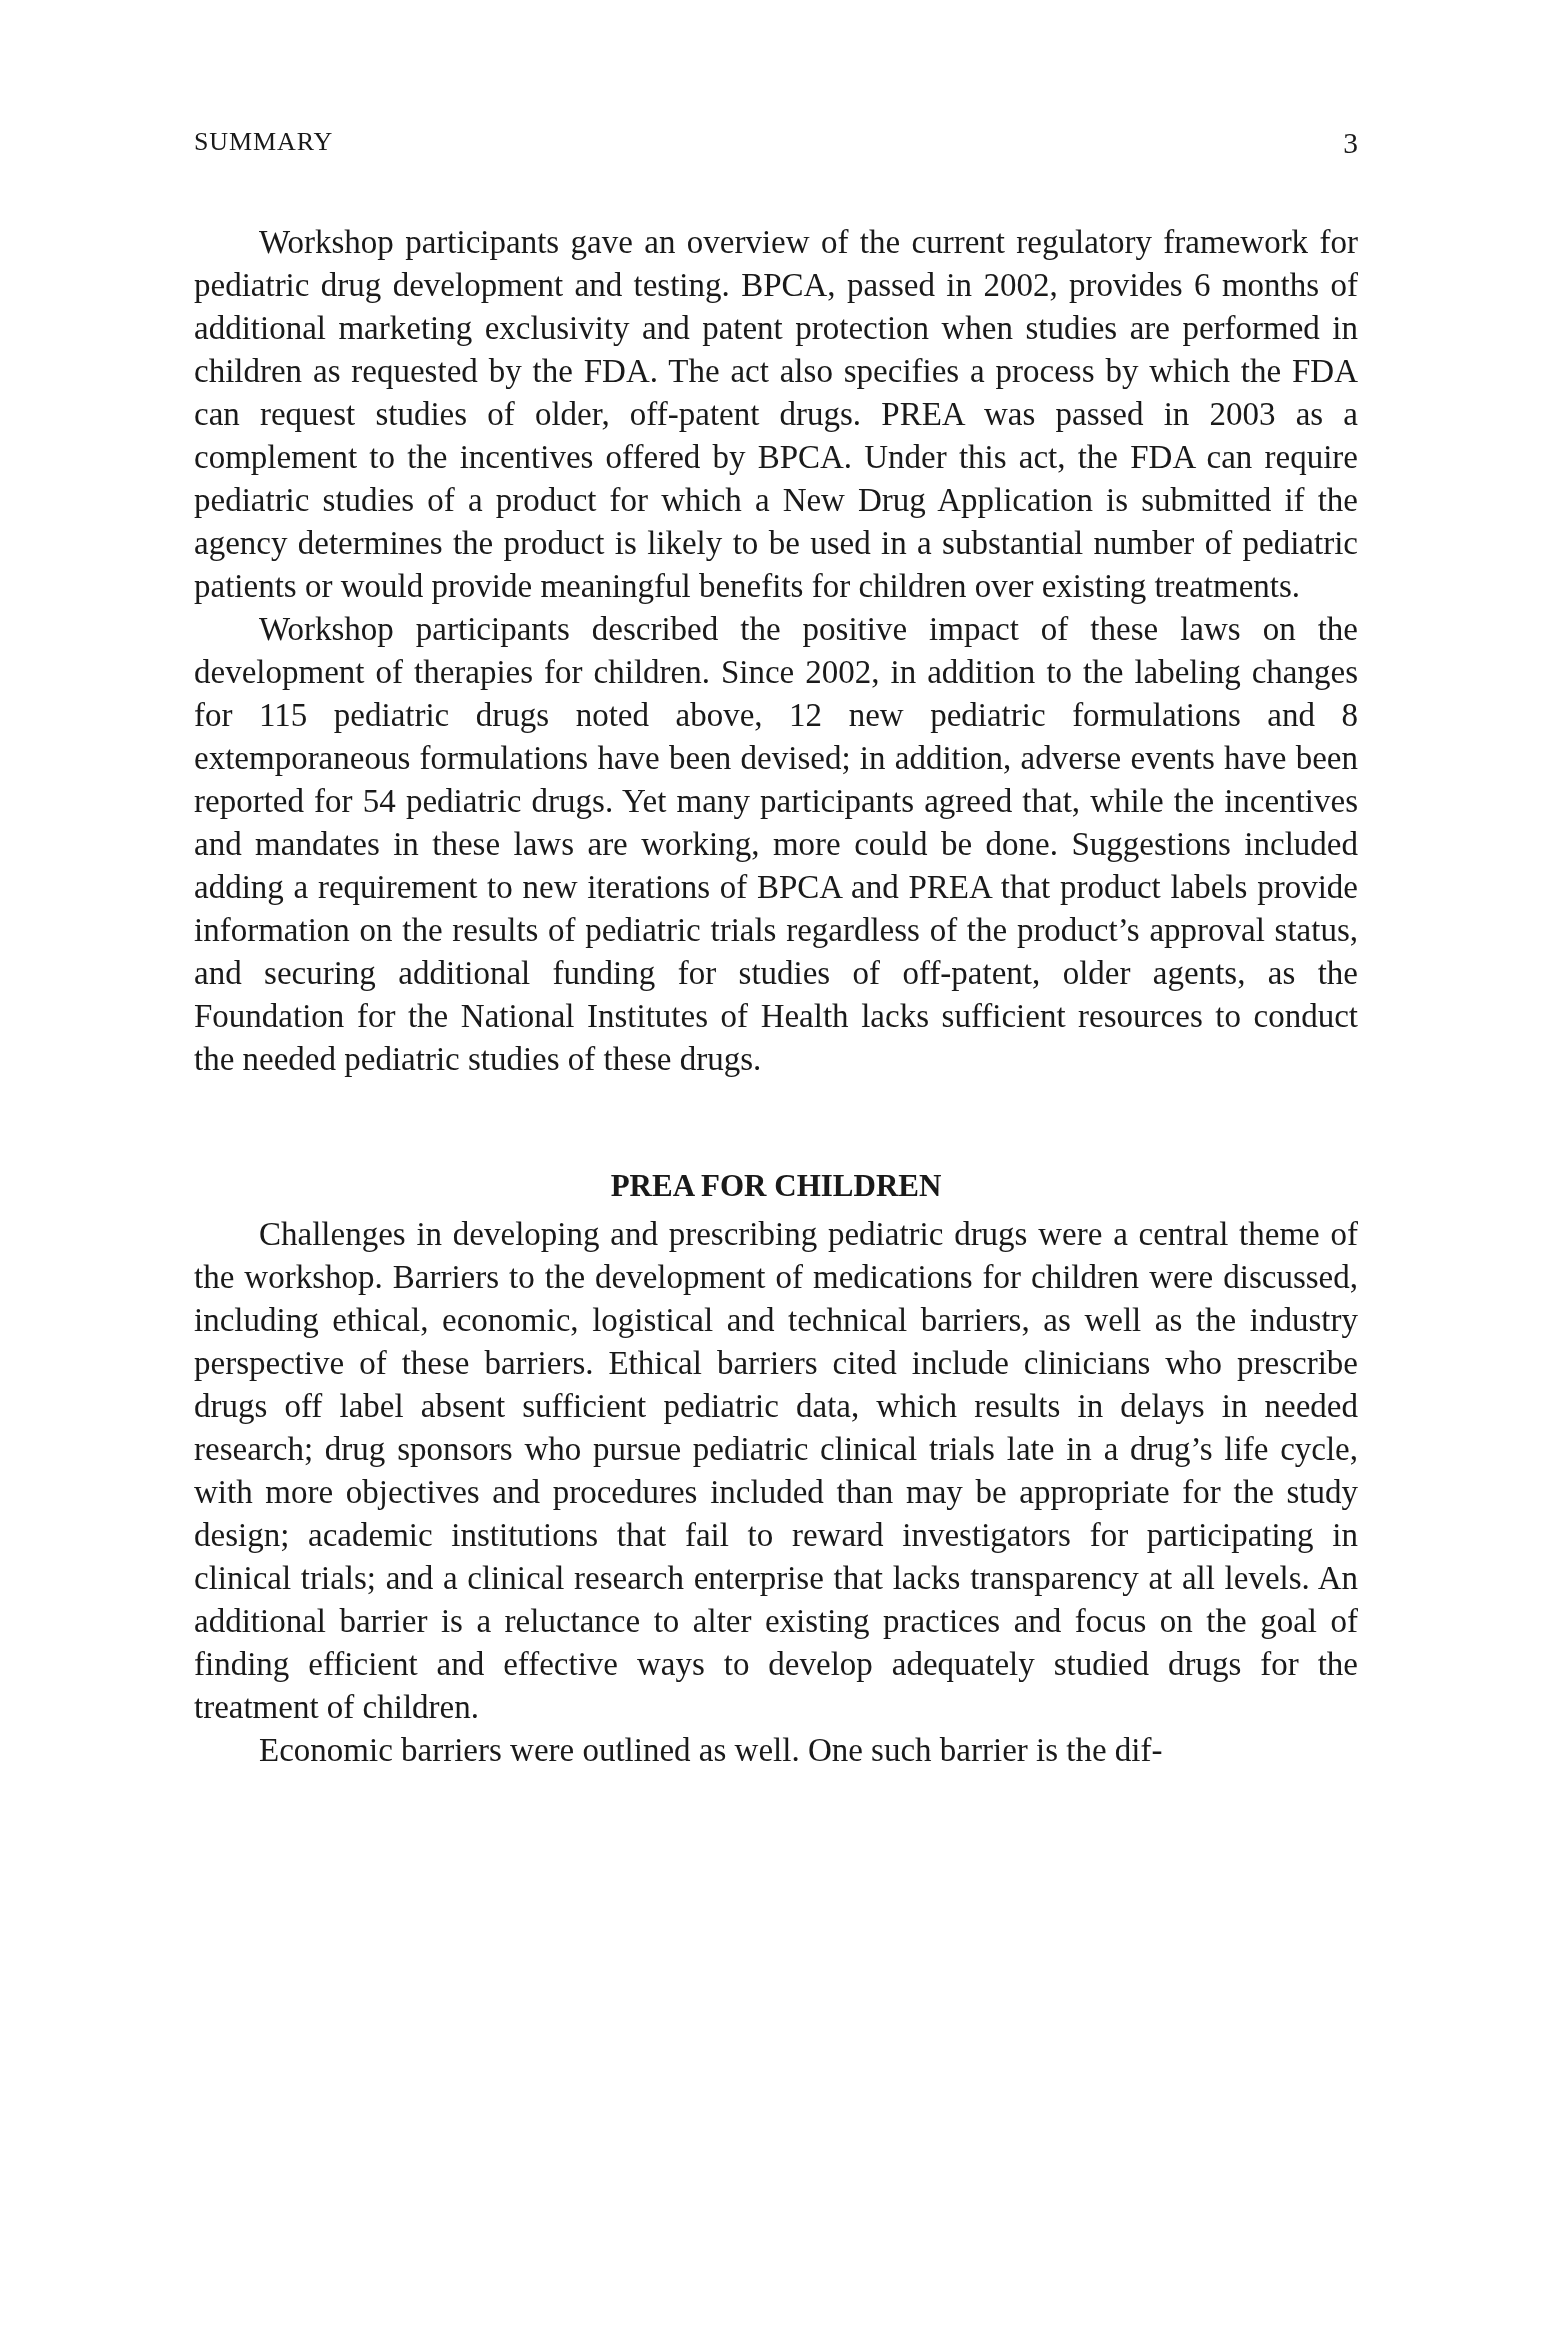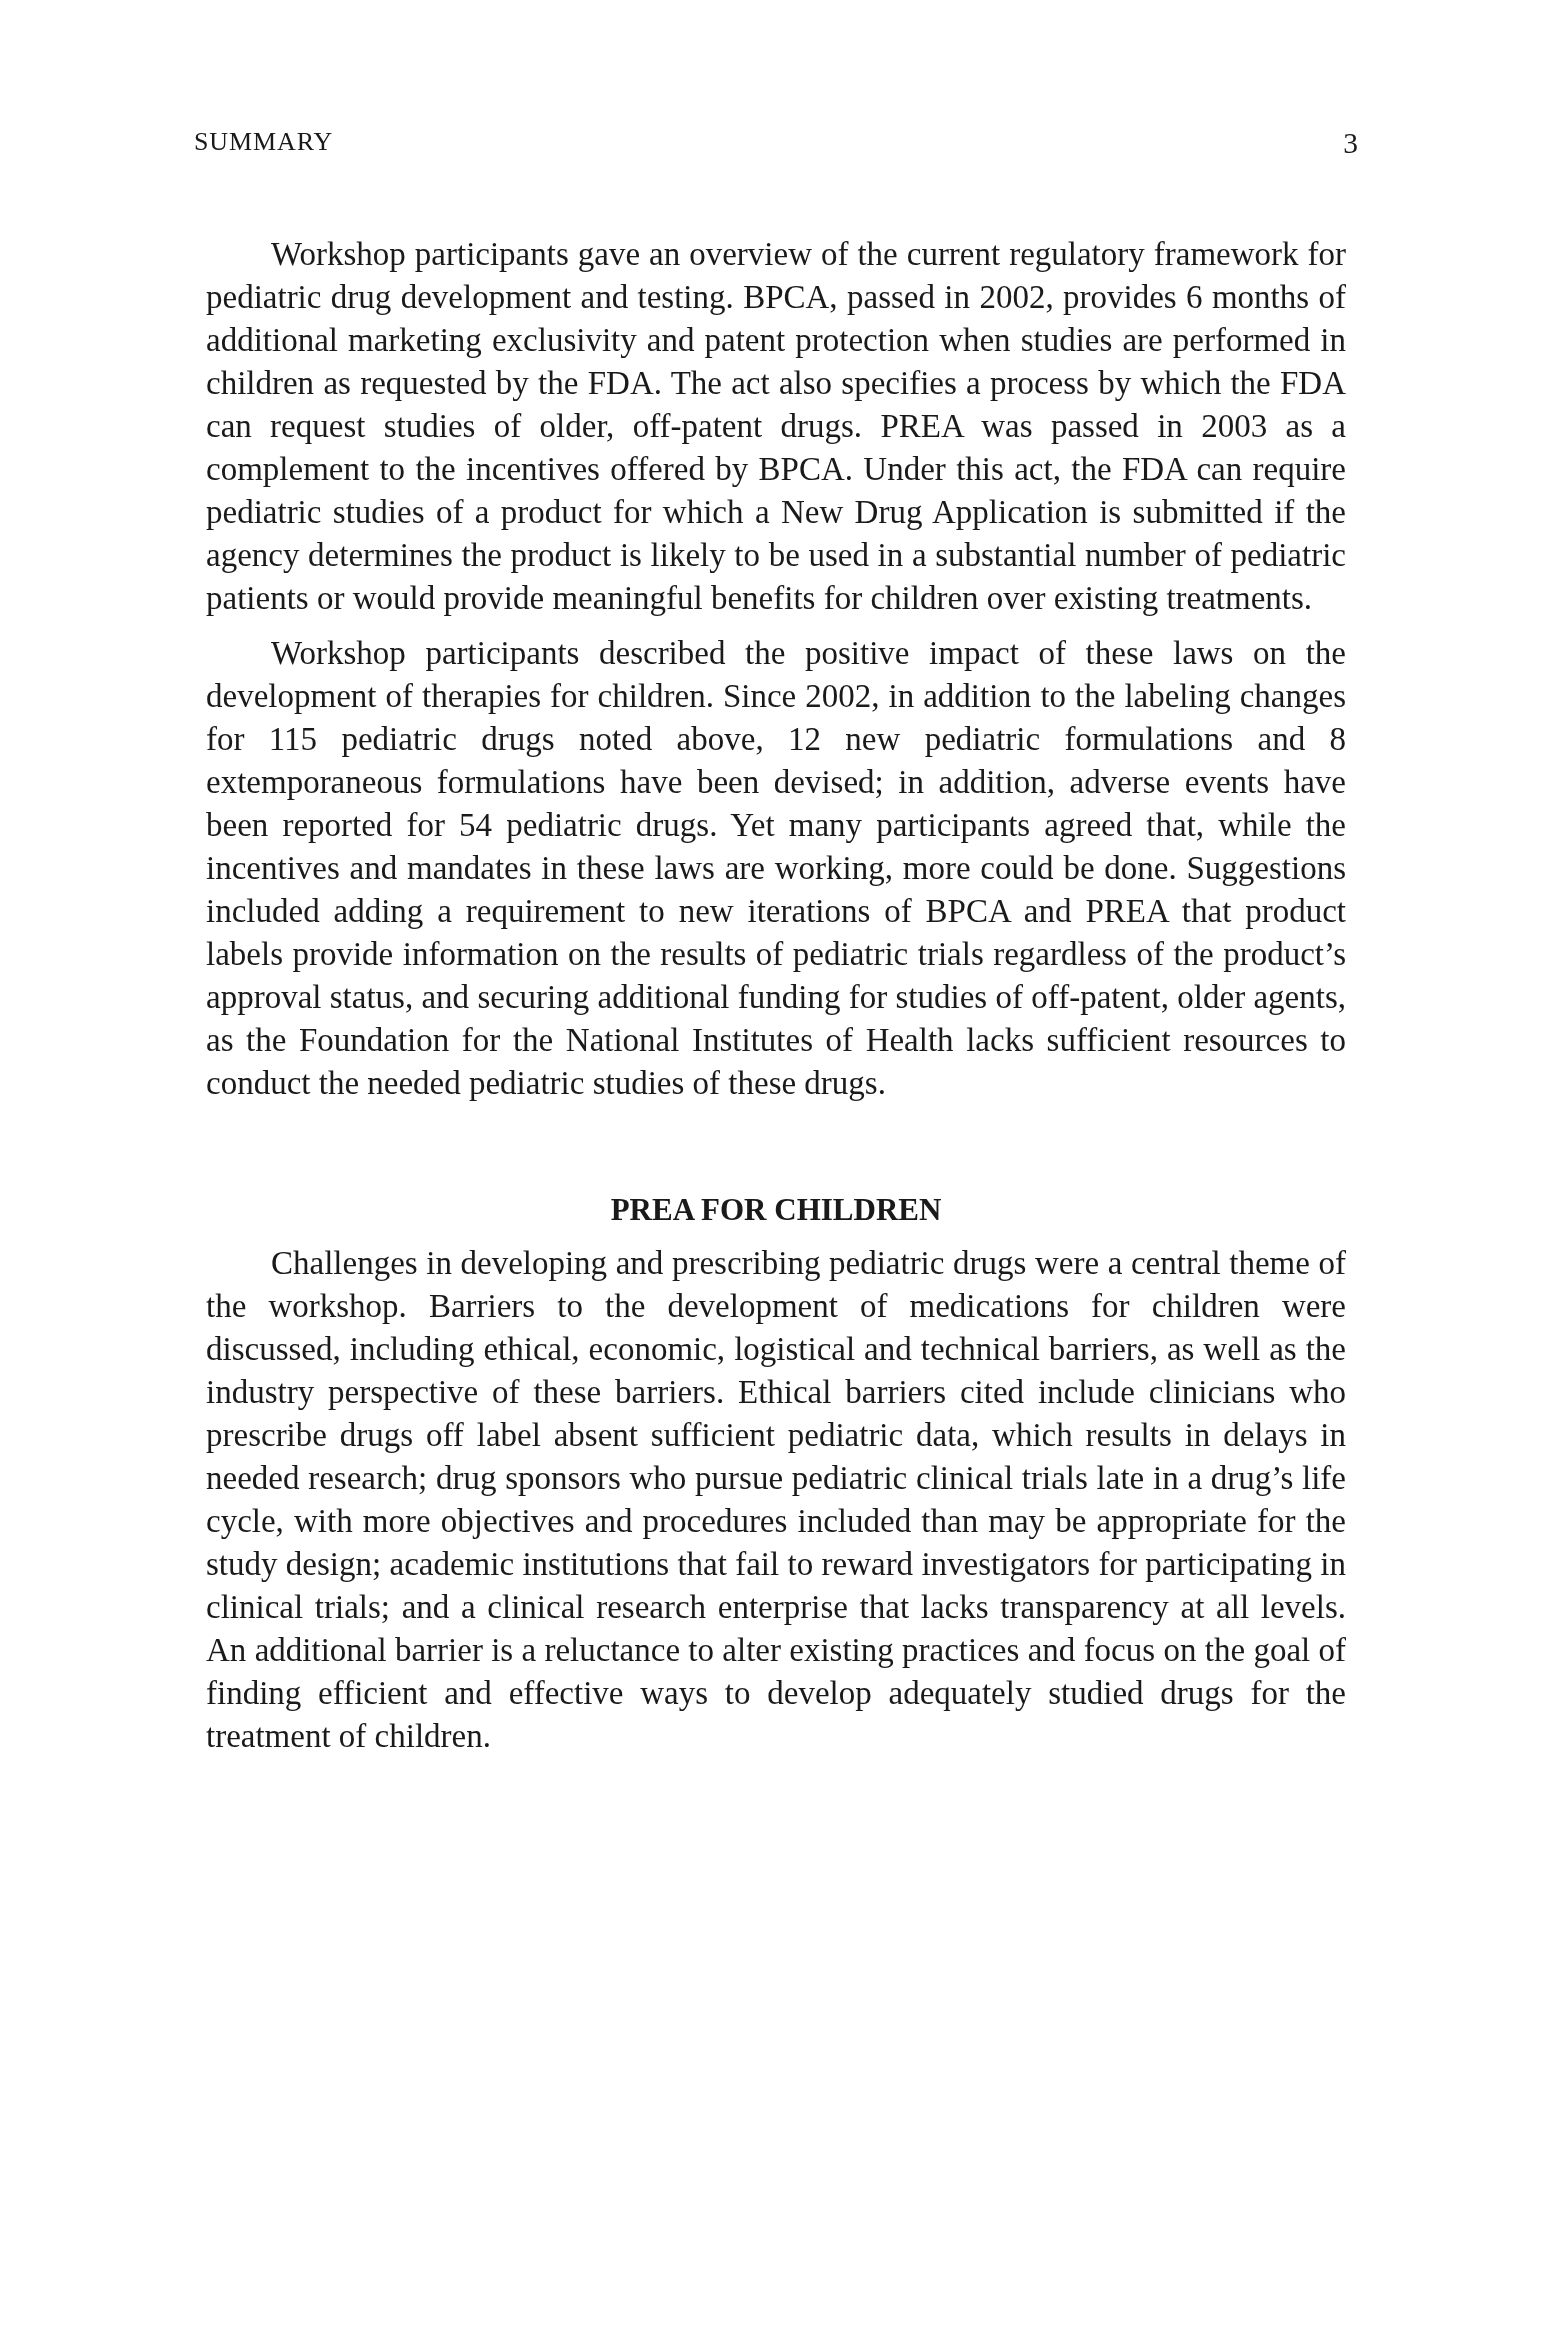--- a/index.html
+++ b/index.html
@@ -4,34 +4,35 @@
 <style>
   html, body { margin:0; padding:0; background:#ffffff; }
   body { width:1561px; height:2342px; position:relative; overflow:hidden;
          font-family:"Liberation Serif","DejaVu Serif",serif; color:#1a1a1a; }
   .runhead { position:absolute; top:127px; left:194px; width:1164px; height:35px;
              font-size:26px; }
   .runhead .left { position:absolute; left:0; top:0; letter-spacing:0.9px; }
   .runhead .right { position:absolute; right:0; top:0; font-size:29.5px; }
   .body { position:absolute; left:194px; top:221px; width:1164px;
           font-size:33px; line-height:43px; text-align:justify; }
-  .body p { margin:12px; text-indent:65px; }
+  .body p { margin:0; text-indent:65px; }
   .body h2 { margin:45px 0 7px 0; text-align:center; font-size:31px; line-height:40px;
              font-weight:bold; text-indent:0; }
 </style>
 </head>
 <body>
 
 <div class="runhead">
   <span class="left">SUMMARY</span>
   <span class="right">3</span>
 </div>
 
 <div class="body">
   <p>Workshop participants gave an overview of the current regulatory framework for pediatric drug development and testing. BPCA, passed in 2002, provides 6 months of additional marketing exclusivity and patent protection when studies are performed in children as requested by the FDA. The act also specifies a process by which the FDA can request studies of older, off-patent drugs. PREA was passed in 2003 as a complement to the incentives offered by BPCA. Under this act, the FDA can require pediatric studies of a product for which a New Drug Application is submitted if the agency determines the product is likely to be used in a substantial number of pediatric patients or would provide meaningful benefits for children over existing treatments.</p>
   <p>Workshop participants described the positive impact of these laws on the development of therapies for children. Since 2002, in addition to the labeling changes for 115 pediatric drugs noted above, 12 new pediatric formulations and 8 extemporaneous formulations have been devised; in addition, adverse events have been reported for 54 pediatric drugs. Yet many participants agreed that, while the incentives and mandates in these laws are working, more could be done. Suggestions included adding a requirement to new iterations of BPCA and PREA that product labels provide information on the results of pediatric trials regardless of the product’s approval status, and securing additional funding for studies of off-patent, older agents, as the Foundation for the National Institutes of Health lacks sufficient resources to conduct the needed pediatric studies of these drugs.</p>
   <h2>
     <br>
     <span>PREA FOR CHILDREN</span>
   </h2>
   <p>Challenges in developing and prescribing pediatric drugs were a central theme of the workshop. Barriers to the development of medications for children were discussed, including ethical, economic, logistical and technical barriers, as well as the industry perspective of these barriers. Ethical barriers cited include clinicians who prescribe drugs off label absent sufficient pediatric data, which results in delays in needed research; drug sponsors who pursue pediatric clinical trials late in a drug’s life cycle, with more objectives and procedures included than may be appropriate for the study design; academic institutions that fail to reward investigators for participating in clinical trials; and a clinical research enterprise that lacks transparency at all levels. An additional barrier is a reluctance to alter existing practices and focus on the goal of finding efficient and effective ways to develop adequately studied drugs for the treatment of children.</p>
+  <p style="text-align:left">Economic barriers were outlined as well. One such barrier is the dif-</p>
 </div>
 
 
 </body></html>

